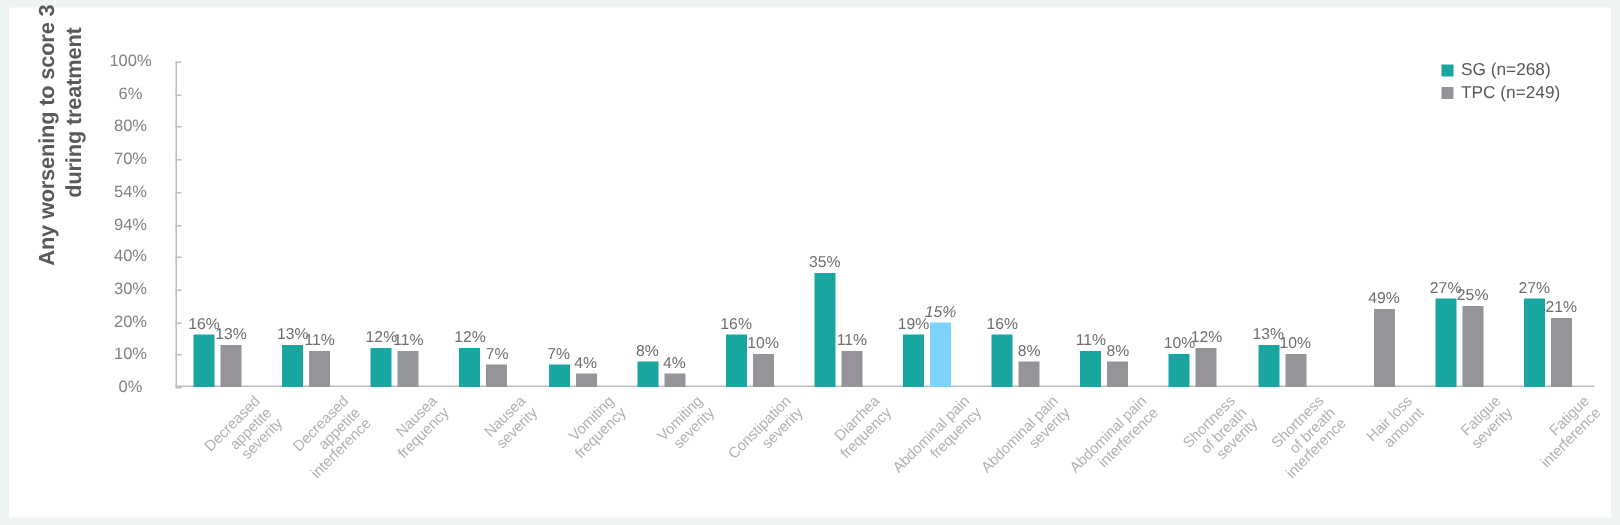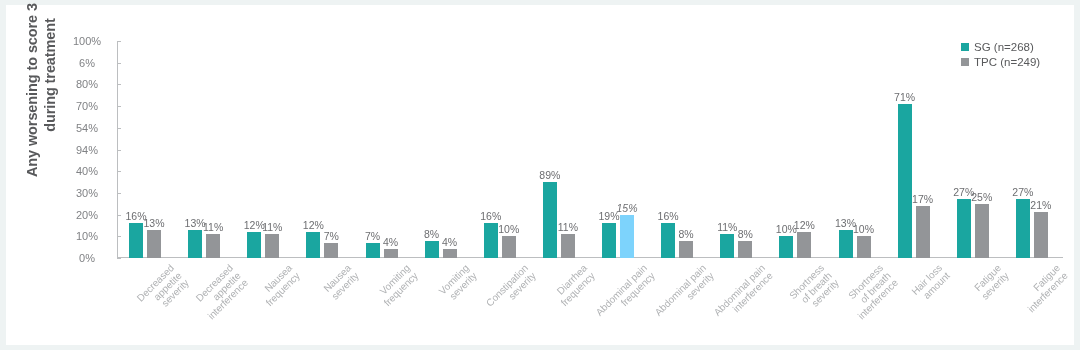--- a/index.html
+++ b/index.html
@@ -231,21 +231,21 @@
         <div class="group" style="left: 354.75px; width: 59.125px;">
           <div class="bar sg" style="height: 34.72px; background: rgb(26, 166, 160);">
             <div class="bar-label">16%</div>
           </div>
           <div class="bar tpc" style="height: 21.7px; background: rgb(147, 149, 152);">
             <div class="bar-label">10%</div>
           </div>
         </div>
         <div class="group" style="left: 413.875px; width: 59.125px;">
           <div class="bar sg" style="height: 75.95px; background: rgb(26, 166, 160);">
-            <div class="bar-label">89%</div>
+            <div class="bar-label">35%</div>
           </div>
           <div class="bar tpc" style="height: 23.87px; background: rgb(147, 149, 152);">
             <div class="bar-label">11%</div>
           </div>
         </div>
         <div class="group" style="left: 473px; width: 59.125px;">
           <div class="bar sg" style="height: 35px; background: rgb(26, 166, 160);">
             <div class="bar-label">19%</div>
           </div>
           <div class="bar tpc" style="height: 43px; background: #7dd3fc; font-style: italic;">
@@ -278,25 +278,22 @@
         </div>
         <div class="group" style="left: 709.5px; width: 59.125px;">
           <div class="bar sg" style="height: 28.21px; background: rgb(26, 166, 160);">
             <div class="bar-label">13%</div>
           </div>
           <div class="bar tpc" style="height: 21.7px; background: rgb(147, 149, 152);">
             <div class="bar-label">10%</div>
           </div>
         </div>
         <div class="group" style="left: 768.625px; width: 59.125px;">
-          <div class="bar sg" style="height: 154.07px; background: rgb(26, 166, 160);">
-            <div class="bar-label">71%</div>
-          </div>
           <div class="bar tpc" style="height: 52.08px; background: rgb(147, 149, 152);">
-            <div class="bar-label">17%</div>
+            <div class="bar-label">49%</div>
           </div>
         </div>
         <div class="group" style="left: 827.75px; width: 59.125px;">
           <div class="bar sg" style="height: 58.59px; background: rgb(26, 166, 160);">
             <div class="bar-label">27%</div>
           </div>
           <div class="bar tpc" style="height: 54.25px; background: rgb(147, 149, 152);">
             <div class="bar-label">25%</div>
           </div>
         </div>

